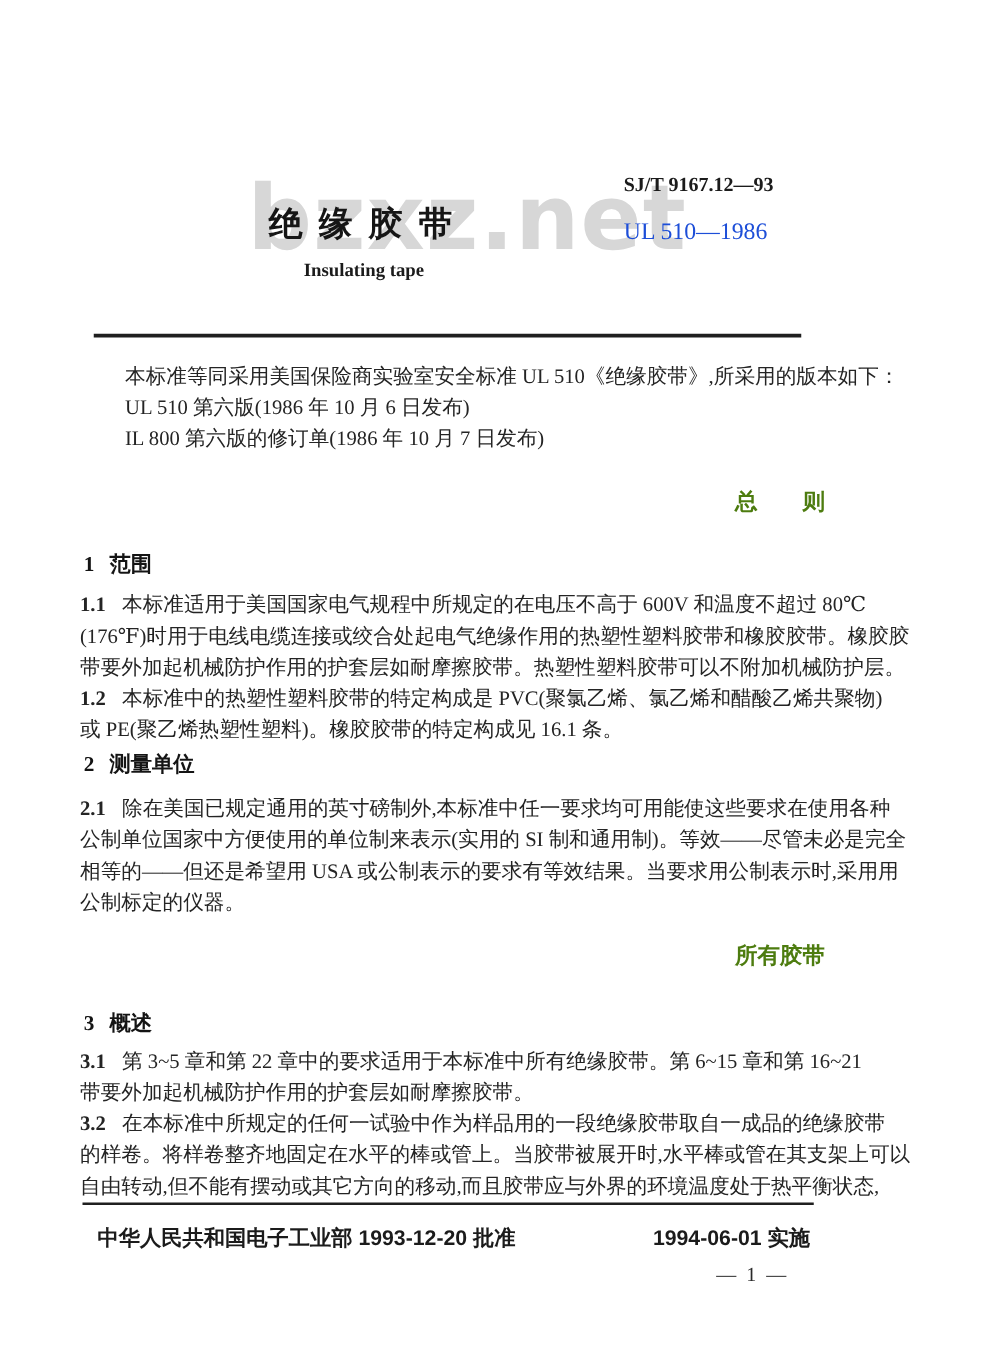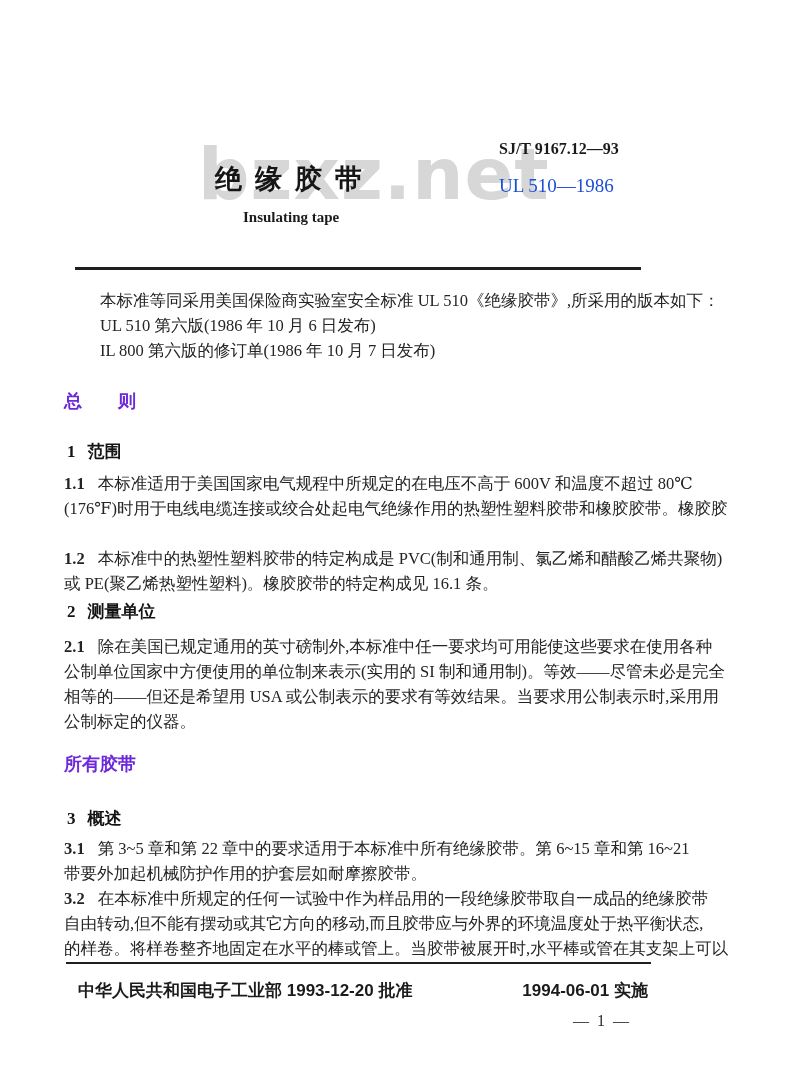--- a/index.html
+++ b/index.html
@@ -76,23 +76,23 @@
   
   .bodyline {
     font-size: 16.5px;
     line-height: 25px;
     white-space: nowrap;
     color: #242424;
   }
   .intro { left: 100px; top: 288px; }
   .center-head {
     left: 64px; width: 596px;
-    text-align: left;
+    text-align: right;
     font-size: 18px; font-weight: bold;
-    color: #6d28d9;
+    color: #4d7c0f;
     white-space: pre;
   }
   .h-general { top: 389px; }
   .h-alltapes { top: 752px; }
   .sec-head {
     left: 67px;
     font-size: 17px; font-weight: bold;
     color: #141414;
     white-space: nowrap;
   }
@@ -152,24 +152,25 @@
 
   <div class="layer center-head h-general">总　　则</div>
 
   <div class="layer sec-head sec1">
     <span class="sec-num">1</span><span>范围</span>
   </div>
 
   <div class="layer clause c11">
     <div class="bodyline"><span class="cnum">1.1</span><span>本标准适用于美国国家电气规程中所规定的在电压不高于 600V 和温度不超过 80℃</span></div>
     <div class="bodyline">(176℉)时用于电线电缆连接或绞合处起电气绝缘作用的热塑性塑料胶带和橡胶胶带。橡胶胶</div>
+    <div class="bodyline">带要外加起机械防护作用的护套层如耐摩擦胶带。热塑性塑料胶带可以不附加机械防护层。</div>
   </div>
 
   <div class="layer clause c12">
-    <div class="bodyline"><span class="cnum">1.2</span><span>本标准中的热塑性塑料胶带的特定构成是 PVC(制和通用制、氯乙烯和醋酸乙烯共聚物)</span></div>
+    <div class="bodyline"><span class="cnum">1.2</span><span>本标准中的热塑性塑料胶带的特定构成是 PVC(聚氯乙烯、氯乙烯和醋酸乙烯共聚物)</span></div>
     <div class="bodyline">或 PE(聚乙烯热塑性塑料)。橡胶胶带的特定构成见 16.1 条。</div>
   </div>
 
   <div class="layer sec-head sec2">
     <span class="sec-num">2</span><span>测量单位</span>
   </div>
 
   <div class="layer clause c21">
     <div class="bodyline"><span class="cnum">2.1</span><span>除在美国已规定通用的英寸磅制外,本标准中任一要求均可用能使这些要求在使用各种</span></div>
     <div class="bodyline">公制单位国家中方便使用的单位制来表示(实用的 SI 制和通用制)。等效——尽管未必是完全</div>
@@ -183,22 +184,22 @@
     <span class="sec-num">3</span><span>概述</span>
   </div>
 
   <div class="layer clause c31">
     <div class="bodyline"><span class="cnum">3.1</span><span>第 3~5 章和第 22 章中的要求适用于本标准中所有绝缘胶带。第 6~15 章和第 16~21</span></div>
     <div class="bodyline">带要外加起机械防护作用的护套层如耐摩擦胶带。</div>
   </div>
 
   <div class="layer clause c32">
     <div class="bodyline"><span class="cnum">3.2</span><span>在本标准中所规定的任何一试验中作为样品用的一段绝缘胶带取自一成品的绝缘胶带</span></div>
+    <div class="bodyline">的样卷。将样卷整齐地固定在水平的棒或管上。当胶带被展开时,水平棒或管在其支架上可以</div>
     <div class="bodyline">自由转动,但不能有摆动或其它方向的移动,而且胶带应与外界的环境温度处于热平衡状态,</div>
-    <div class="bodyline">的样卷。将样卷整齐地固定在水平的棒或管上。当胶带被展开时,水平棒或管在其支架上可以</div>
   </div>
 
   <div class="layer rule-bottom"></div>
 
   <div class="layer footer">
     <span>中华人民共和国电子工业部 1993-12-20 批准</span>
     <span>1994-06-01 实施</span>
   </div>
 
   <div class="layer page-no">— 1 —</div>

